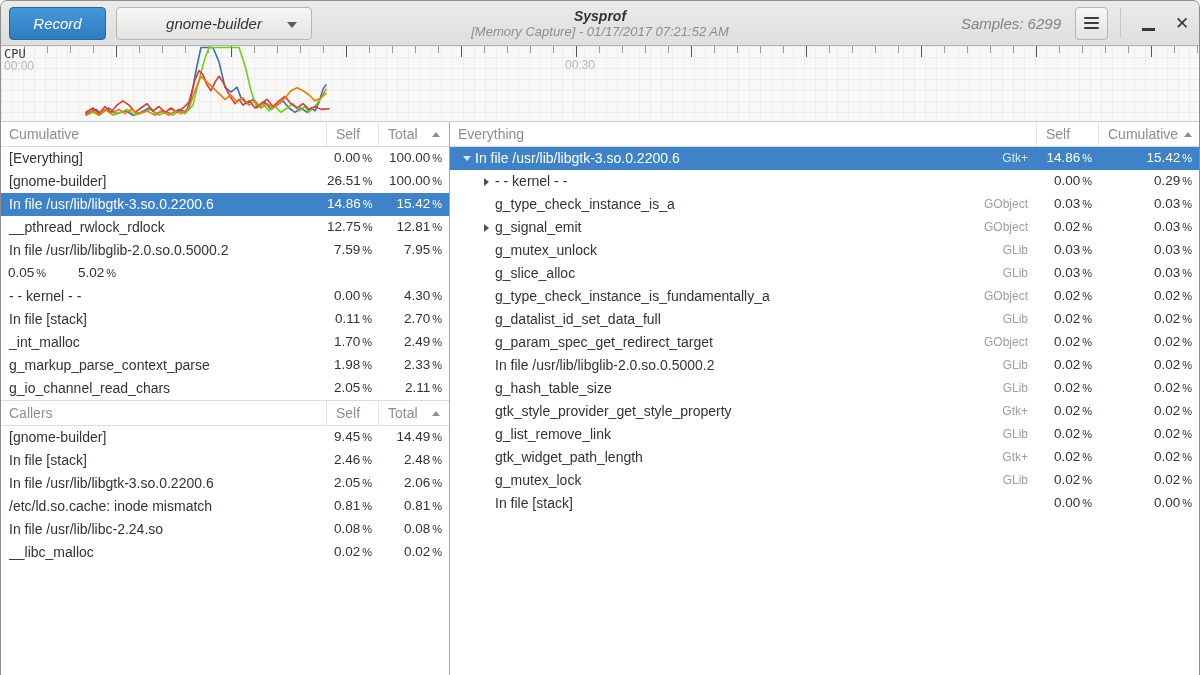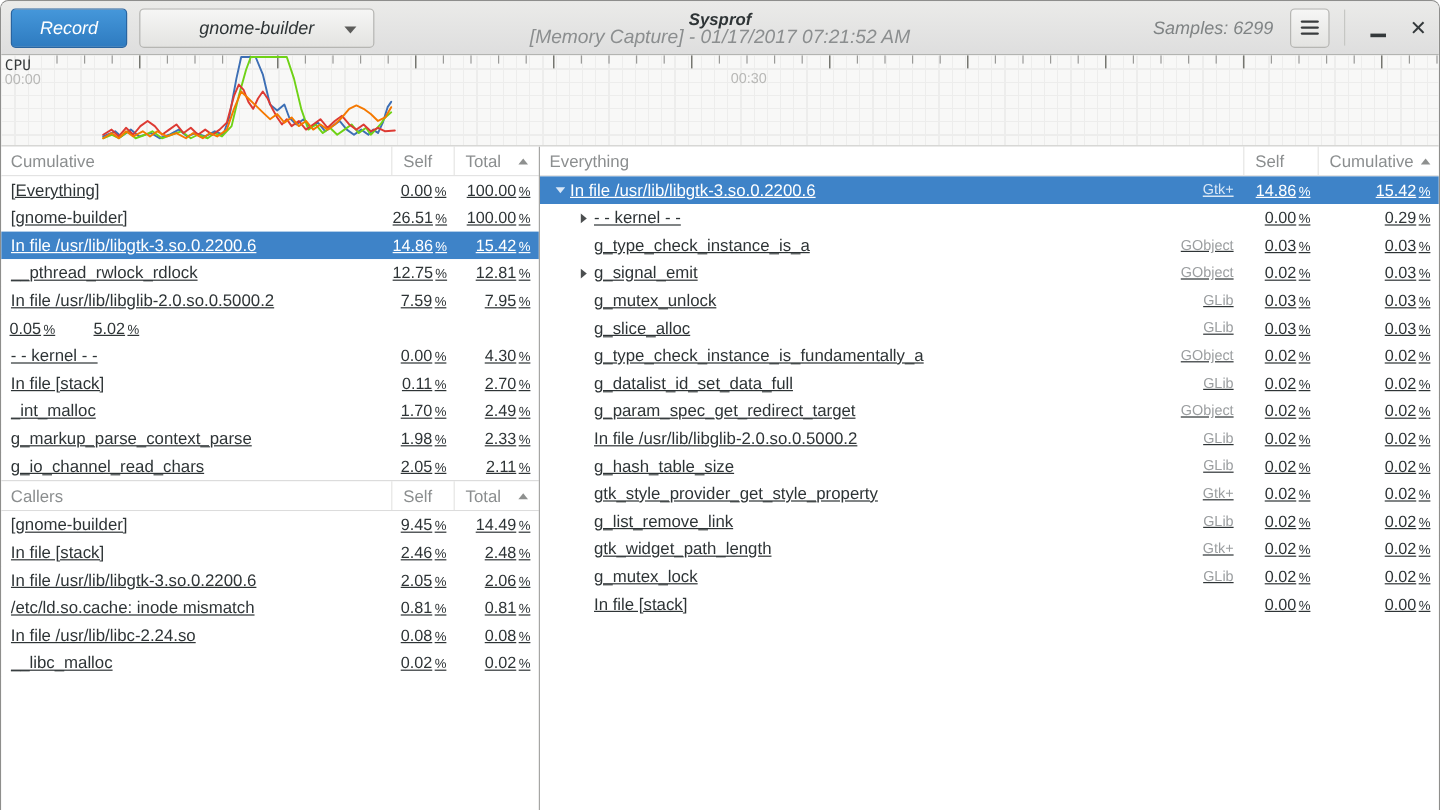--- a/index.html
+++ b/index.html
@@ -18,21 +18,21 @@
   .btn-record{margin-left:8px;width:97px;background:linear-gradient(#4597da,#2e7bc0);
               border:1px solid #2864a0;color:#fff;font-size:15px;}
   .btn-combo{margin-left:10px;width:196px;background:linear-gradient(#f6f6f5,#e3e3e1);
              border:1px solid #b6b6b3;font-size:15px;position:relative;}
   .combo-arrow{position:absolute;right:14px;top:14px;width:0;height:0;
                border-left:5px solid transparent;border-right:5px solid transparent;
                border-top:6px solid #5c5c5a;}
   .titlebox{position:absolute;left:0;right:0;top:0;height:44px;display:flex;
             flex-direction:column;align-items:center;justify-content:center;pointer-events:none;}
   .title{font-weight:bold;font-size:14px;color:#2e3436;line-height:16px;}
-  .subtitle{font-size:16px;color:#8b8e8f;line-height:15px;}
+  .subtitle{font-size:13px;color:#8b8e8f;line-height:15px;}
   .hdr-right{margin-left:auto;display:flex;align-items:center;height:56px;}
   .samples{color:#7f8384;font-size:15px;margin-right:14px;}
   .btn-menu{width:33px;background:linear-gradient(#f6f6f5,#e3e3e1);border:1px solid #b6b6b3;}
   .menu-icon{width:15px;height:2px;background:#3a3d3e;border-radius:1px;
              box-shadow:0 -5px 0 #3a3d3e,0 5px 0 #3a3d3e;}
   .hdr-sep{width:1px;height:30px;background:#c6c7c4;margin:0 10px 0 12px;}
   .winctl{width:34px;height:34px;display:flex;align-items:center;justify-content:center;}
   .min-icon{width:13px;height:2.5px;background:#34393b;margin-top:13px;}
   .close-icon{font-size:17px;font-weight:bold;color:#34393b;line-height:1;}
 
@@ -63,21 +63,21 @@
   .thead.bordered-top{border-top:1px solid #dcdcdc;}
   .hc{box-sizing:border-box;display:flex;align-items:center;}
   .hc-name{flex:1;padding-left:8px;border-right:1px solid #e5e5e4;}
   .hc-num{padding-left:9px;border-right:1px solid #e5e5e4;}
   .hc-last{border-right:none;justify-content:space-between;padding-right:9px;}
   .w52{width:52px;flex:none;} .w70{width:70px;flex:none;}
   .w62{width:62px;flex:none;} .w100{width:100px;flex:none;}
   .sort-up{width:0;height:0;border-left:4px solid transparent;border-right:4px solid transparent;
            border-bottom:5px solid #8e908f;margin-left:6px;}
 
-  .trow{display:flex;height:23px;line-height:23px;align-items:flex-start;background:#fff;text-decoration:underline;}
+  .trow{display:flex;height:23px;line-height:23px;align-items:flex-end;background:#fff;}
   .trow.sel{background:#3e83c8;color:#fff;}
   .c{box-sizing:border-box;white-space:nowrap;overflow:hidden;}
   .c-name{flex:1;padding-left:8px;display:flex;align-items:center;}
   .c-num{text-align:right;padding-right:7px;font-size:13.5px;}
   .pct{font-size:11px;margin-left:2px;}
   .name-text{flex:1;overflow:hidden;white-space:nowrap;}
   .tag{color:#9b9ea0;font-size:12px;padding-right:9px;flex:none;}
   .sel .tag{color:#d9e7f6;}
   .exp{width:17px;flex:none;display:flex;align-items:center;justify-content:center;}
   .tri-open{width:0;height:0;border-left:4px solid transparent;border-right:4px solid transparent;
@@ -168,21 +168,21 @@
         <div class="tick" style="left: 1058px;"></div>
         <div class="tick" style="left: 1081px;"></div>
         <div class="tick" style="left: 1104px;"></div>
         <div class="tick" style="left: 1127px;"></div>
         <div class="tick major" style="left: 1150px;"></div>
         <div class="tick" style="left: 1173px;"></div>
         <div class="tick" style="left: 1196px;"></div>
       </div>
     <span class="g-label">CPU</span>
     <span class="g-time start">00:00</span>
-    <span class="g-time mid" style="left: 608px;">00:30</span>
+    <span class="g-time mid" style="left: 564px;">00:30</span>
     <svg width="1200" height="75" viewBox="0 0 1200 75">
         <polyline points="85,67.7 95,63.4 100,67.7 108,62.0 115,67.7 125,64.9 132,69.2 140,66.3 148,62.0 155,67.7 162,64.9 170,67.7 178,63.4 185,66.3 190,51.9 196,19.5 200,1.5 212,1.5 218,15.9 224,41.1 230,46.1 236,41.1 240,51.9 246,57.7 252,53.3 258,60.5 264,56.2 270,63.4 276,59.1 282,54.8 288,62.0 294,66.3 300,62.0 306,66.3 310,62.0 314,64.9 318,56.2 322,43.3 325,38.9" fill="none" stroke="#3d6fb5" stroke-width="1.6" stroke-linejoin="round" stroke-linecap="round"></polyline>
         <polyline points="85,69.2 92,66.3 98,69.2 106,63.4 112,69.2 120,66.3 126,63.4 134,69.2 142,66.3 150,63.4 158,69.2 164,66.3 172,69.2 178,64.9 184,67.7 192,59.1 198,33.9 204,12.3 208,1.5 238,1.5 244,19.5 250,44.7 256,62.0 262,57.7 268,64.9 274,60.5 280,66.3 286,62.0 292,57.7 298,64.9 304,60.5 308,66.3 312,62.0 316,57.7 320,51.9 325,47.6" fill="none" stroke="#6fd216" stroke-width="1.6" stroke-linejoin="round" stroke-linecap="round"></polyline>
         <polyline points="85,66.3 92,62.0 98,67.7 104,60.5 110,66.3 116,59.1 122,54.8 128,59.1 134,66.3 140,62.0 146,57.7 152,64.9 158,60.5 164,66.3 170,62.0 176,66.3 182,62.0 188,56.2 194,33.9 198,24.5 202,28.9 206,38.9 210,44.7 214,36.1 218,30.3 222,36.1 226,44.7 230,51.9 234,57.7 238,53.3 242,59.1 248,54.8 254,62.0 260,57.7 266,53.3 272,60.5 278,54.8 284,50.5 290,57.7 296,62.0 302,57.7 308,63.4 314,60.5 320,63.4 328,62.7" fill="none" stroke="#dd3a33" stroke-width="1.6" stroke-linejoin="round" stroke-linecap="round"></polyline>
         <polyline points="85,69.2 92,64.9 98,69.2 104,63.4 110,67.7 118,63.4 124,67.7 130,63.4 138,67.7 146,64.9 154,69.2 160,64.9 168,69.2 174,64.9 180,67.7 188,62.0 194,44.7 200,30.3 206,36.1 212,41.8 218,47.6 224,53.3 230,49.0 236,56.2 242,51.9 248,59.1 254,54.8 260,62.0 266,57.7 272,62.0 278,57.7 284,51.9 290,44.7 296,41.8 302,44.7 308,49.0 314,54.8 320,51.9 325,43.3" fill="none" stroke="#f57900" stroke-width="1.6" stroke-linejoin="round" stroke-linecap="round"></polyline>
       </svg>
   </div>
 
   <div class="main">
     <div class="panel-left">

